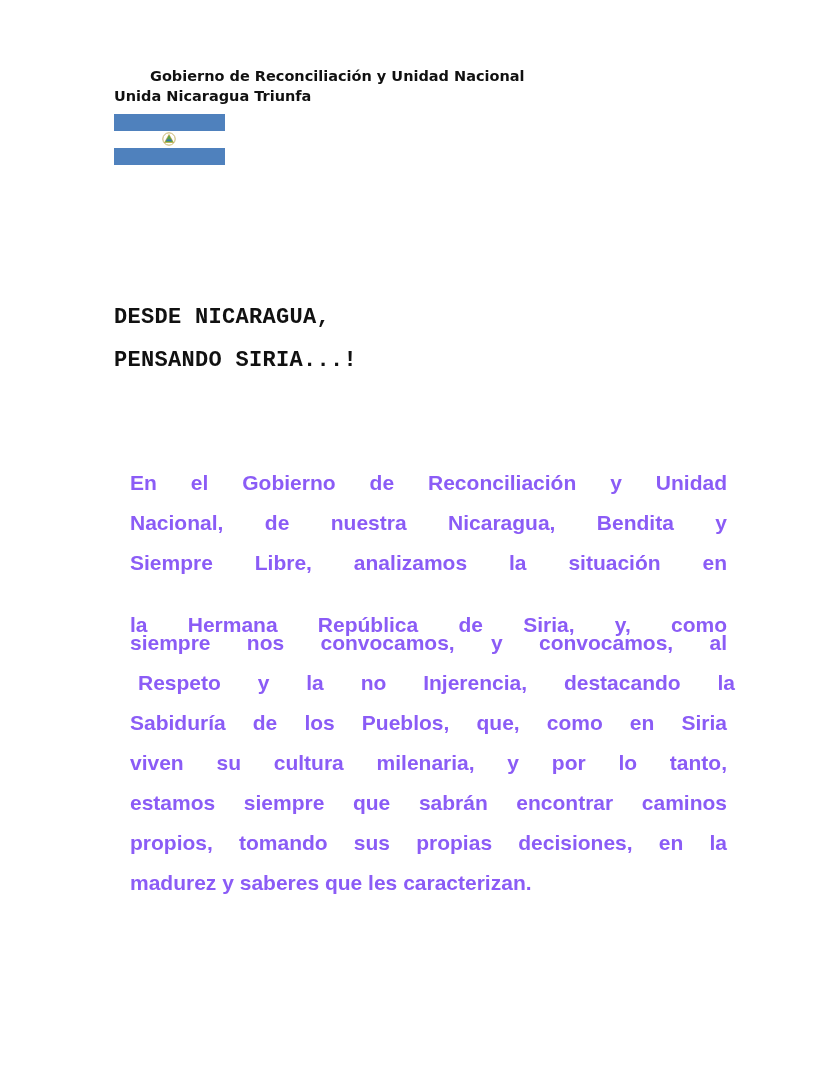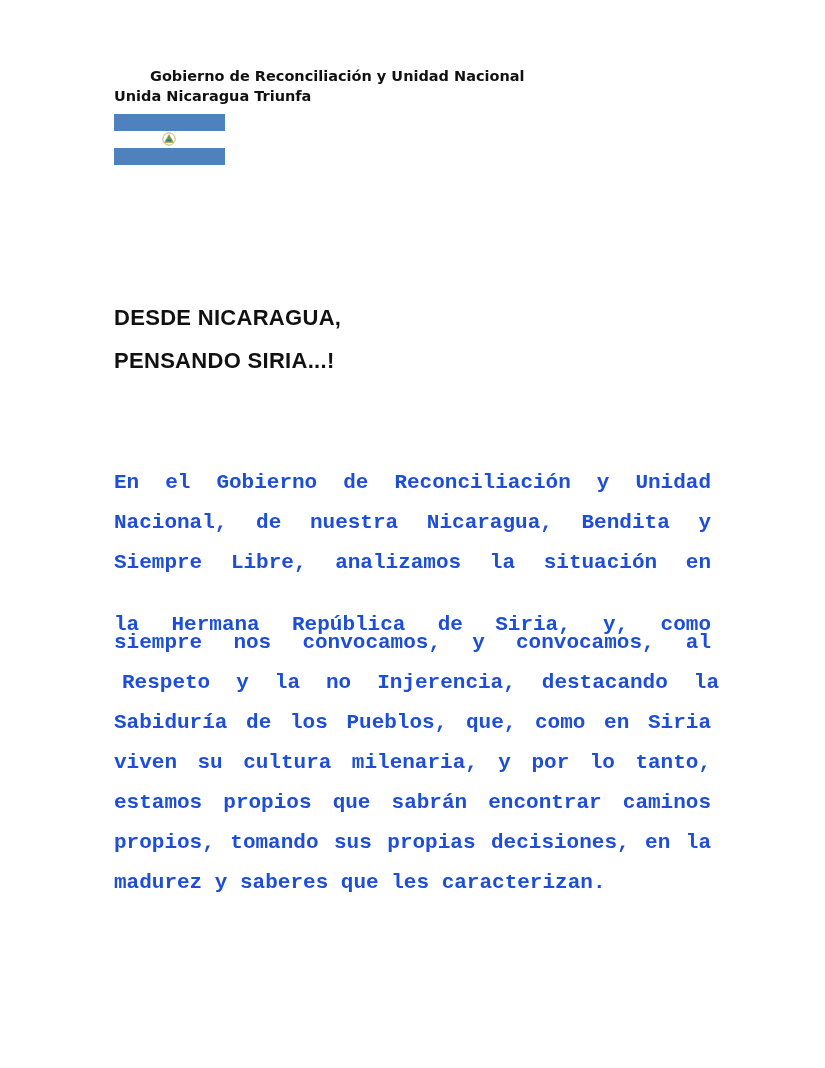--- a/index.html
+++ b/index.html
@@ -2,22 +2,22 @@
 <html><head>
 <meta charset="utf-8">
 <style>
   html, body { margin:0; padding:0; background:#ffffff; }
   body { width:825px; height:1068px; position:relative; overflow:hidden; }
   .hdr { position:absolute; left:114px; font-family:"DejaVu Sans", sans-serif; font-weight:bold; font-size:14.5px; color:#111; white-space:nowrap; }
   .flag { position:absolute; left:114px; top:114px; width:111px; height:51px; }
   .flag .b { height:17px; background:#4f81bd; }
   .flag .w { height:17px; background:#ffffff; position:relative; }
   .emblem { position:absolute; left:47px; top:1px; width:16px; height:14px; }
-  .title { position:absolute; left:114px; font-family:Liberation Sans, sans-serif; font-weight:bold; font-size:22px; color:#111; white-space:nowrap; letter-spacing:0.3px; }
-  .body-line { position:absolute; left:114px; width:597px; font-family:Liberation Mono, monospace; font-weight:bold; font-size:21px; color:#1d4ed8; text-align:justify; text-align-last:justify; white-space:nowrap; line-height:26px; }
+  .title { position:absolute; left:114px; font-family:Liberation Mono, monospace; font-weight:bold; font-size:22px; color:#111; white-space:nowrap; letter-spacing:0.3px; }
+  .body-line { position:absolute; left:130px; width:597px; font-family:Liberation Sans, sans-serif; font-weight:bold; font-size:21px; color:#8b5cf6; text-align:justify; text-align-last:justify; white-space:nowrap; line-height:26px; }
   .body-line.last { text-align-last:left; }
 </style>
 </head>
 <body>
 
 <div class="hdr" style="top:68px;margin-left:36px;">Gobierno de Reconciliación y Unidad Nacional</div>
 <div class="hdr" style="top:88px;">Unida Nicaragua Triunfa</div>
 
 <div class="flag">
   <div class="b"></div>
@@ -36,16 +36,16 @@
 
 <div>
   <div class="body-line" style="top: 470px; white-space: nowrap; width: 597px; word-spacing: 13.3854px;">En el Gobierno de Reconciliación y Unidad</div>
   <div class="body-line" style="top: 510px; white-space: nowrap; width: 597px; word-spacing: 16.0625px;">Nacional, de nuestra Nicaragua, Bendita y</div>
   <div class="body-line" style="top: 550px; white-space: nowrap; width: 597px; word-spacing: 16.0625px;">Siempre Libre, analizamos la situación en</div>
   <div class="body-line" style="top: 590px; white-space: nowrap; width: 597px; word-spacing: 19.6849px; margin-top: 22px;">la Hermana República de Siria, y, como</div>
   <div class="body-line" style="top: 630px; white-space: nowrap; width: 597px; word-spacing: 18.5813px;">siempre nos convocamos, y convocamos, al</div>
   <div class="body-line" style="top: 670px; white-space: nowrap; width: 597px; word-spacing: 13.3854px; margin-left: 8px;">Respeto y la no Injerencia, destacando la</div>
   <div class="body-line" style="top: 710px; white-space: nowrap; width: 597px; word-spacing: 6.07143px;">Sabiduría de los Pueblos, que, como en Siria</div>
   <div class="body-line" style="top: 750px; white-space: nowrap; width: 597px; word-spacing: 7.87277px;">viven su cultura milenaria, y por lo tanto,</div>
-  <div class="body-line" style="top: 790px; white-space: nowrap; width: 597px; word-spacing: 8.5px;">estamos propios que sabrán encontrar caminos</div>
+  <div class="body-line" style="top: 790px; white-space: nowrap; width: 597px; word-spacing: 8.5px;">estamos siempre que sabrán encontrar caminos</div>
   <div class="body-line" style="top: 830px; white-space: nowrap; width: 597px; word-spacing: 2.88281px;">propios, tomando sus propias decisiones, en la</div>
   <div class="body-line last" style="top: 870px; white-space: nowrap; width: 597px;">madurez y saberes que les caracterizan.</div>
 </div>
 
 </body></html>

